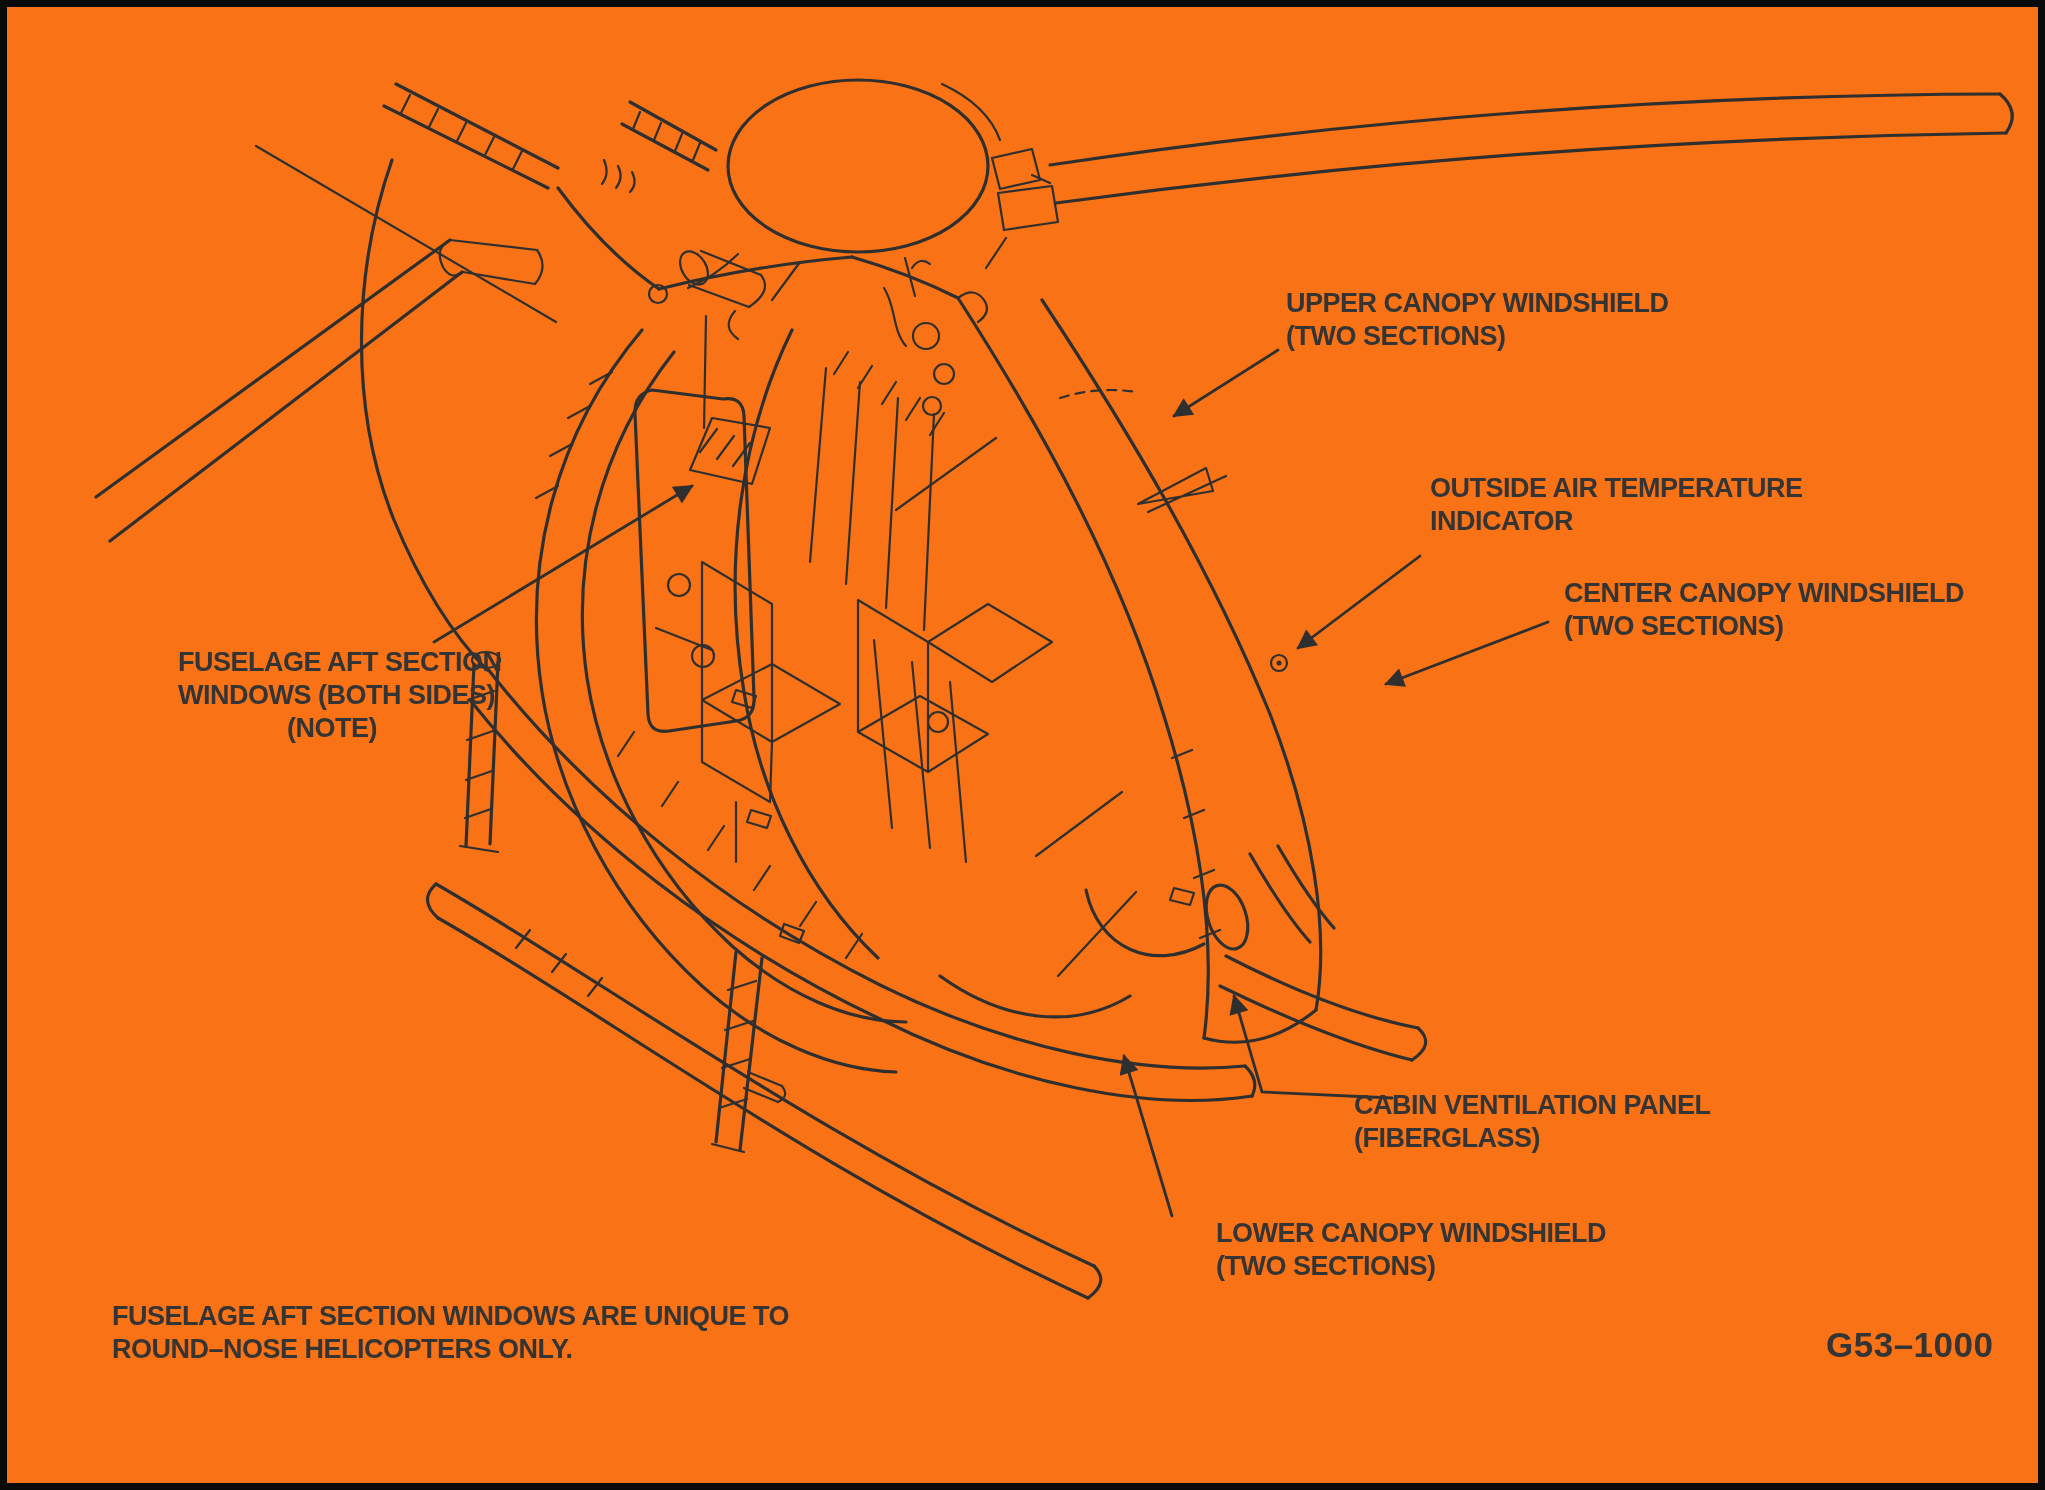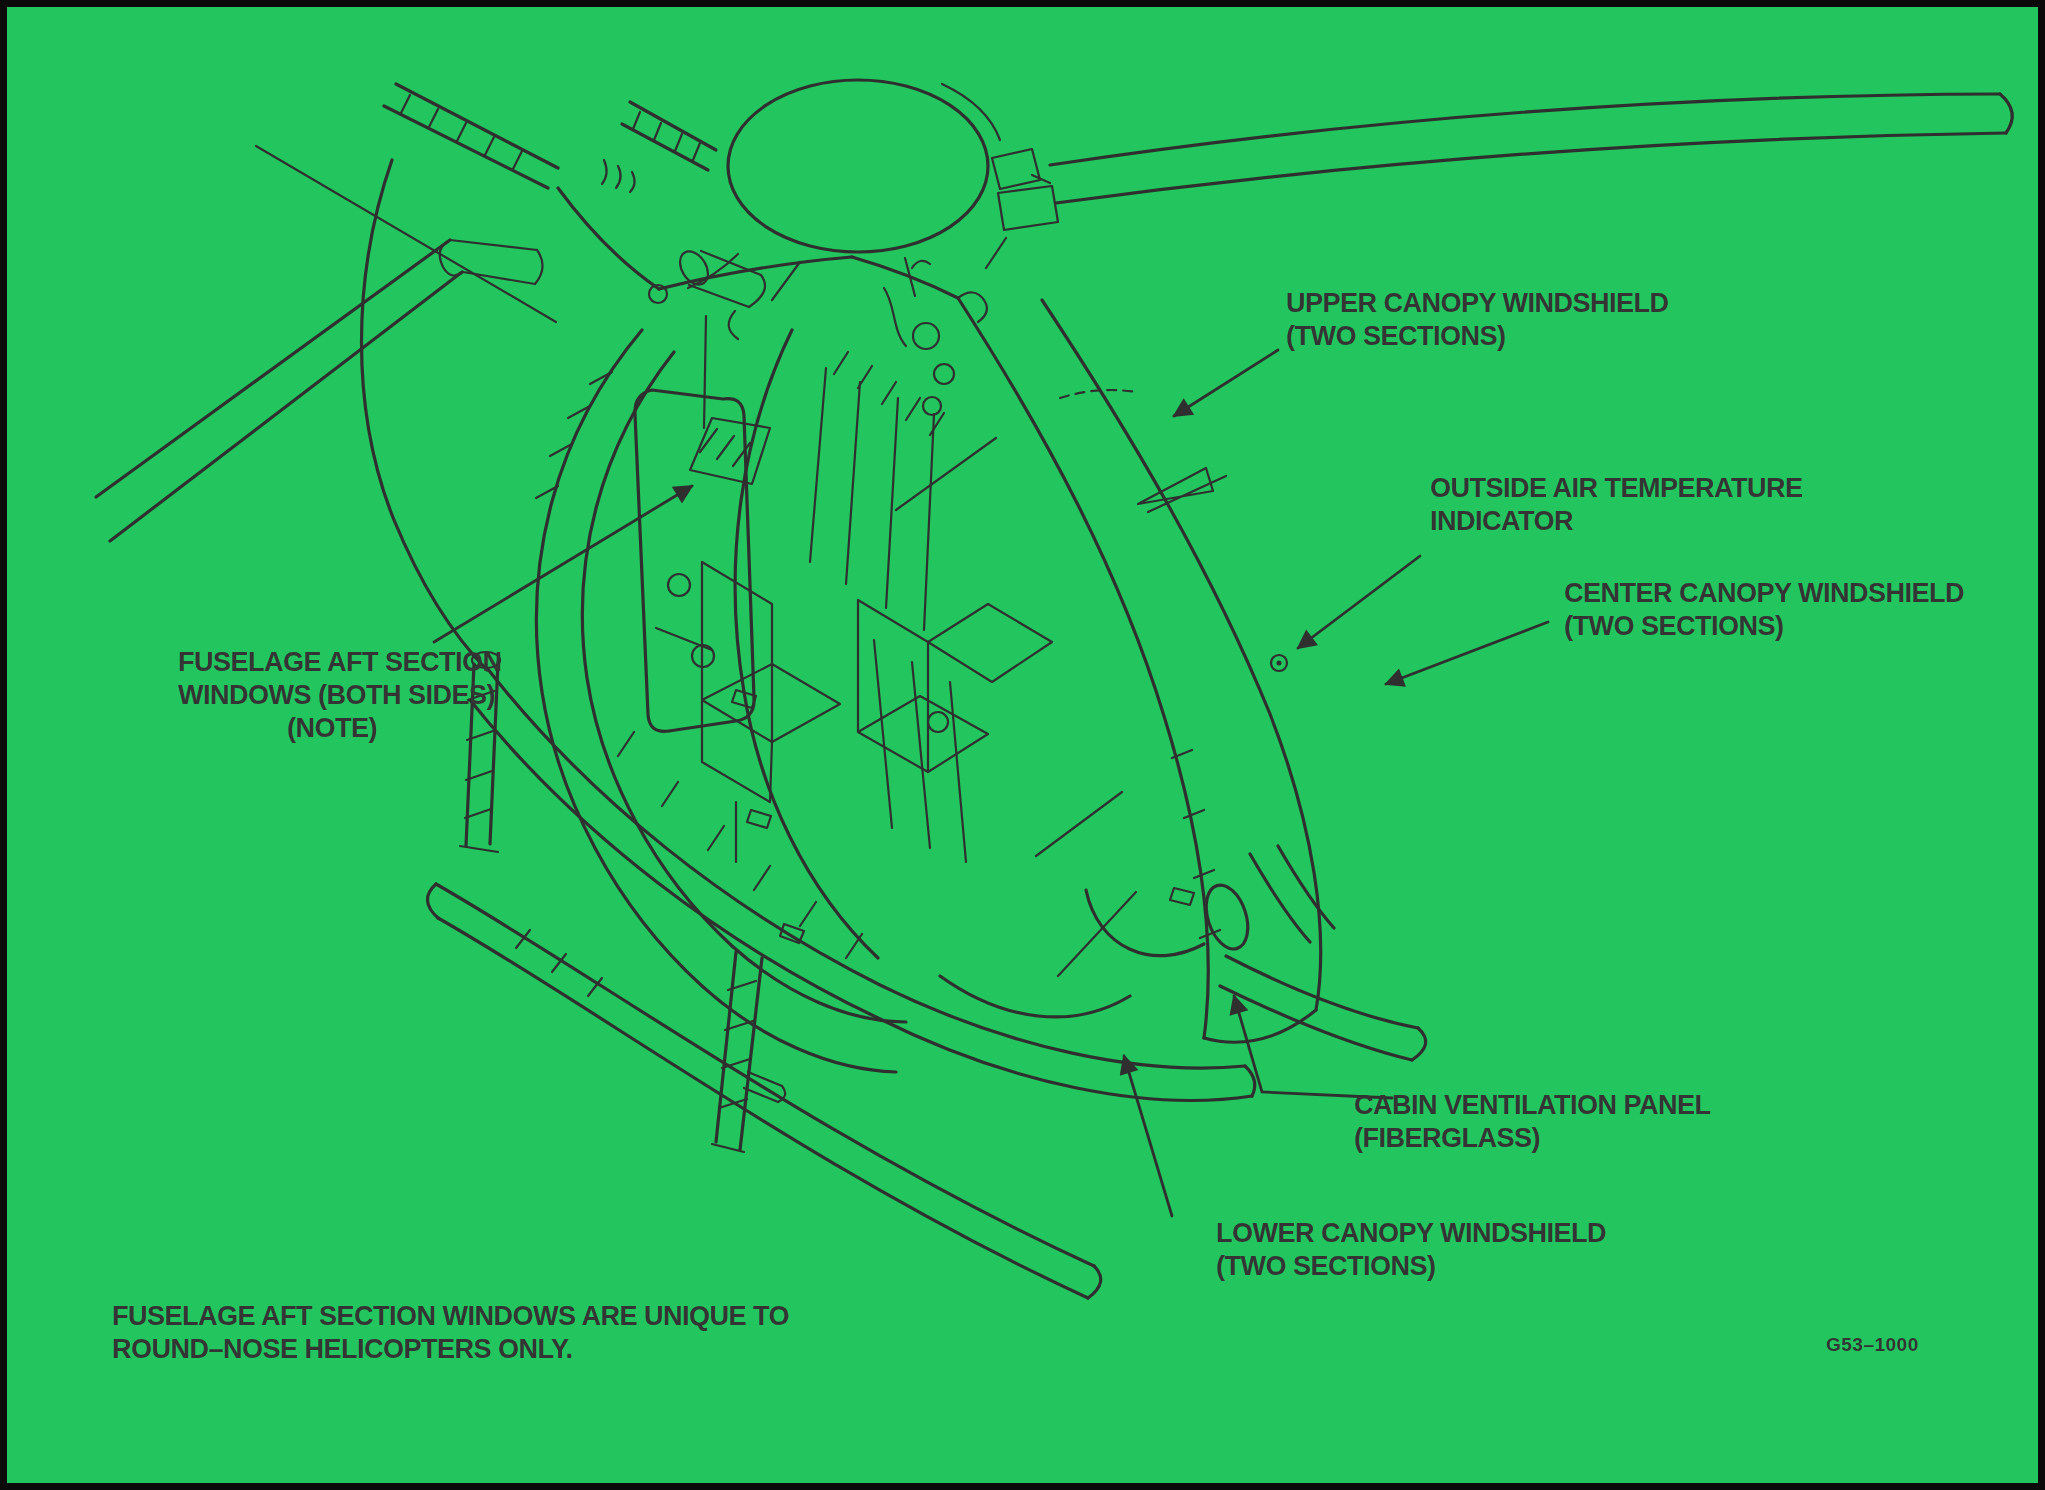--- a/index.html
+++ b/index.html
@@ -1,19 +1,19 @@
 <!DOCTYPE html>
 <html><head>
 <meta charset="utf-8">
 <style>
   html,body{margin:0;padding:0;background:#888;}
   #page{
     position:relative;
     width:2045px;height:1490px;
-    background:#22c55e;
+    background:#f97316;
     overflow:hidden;
     font-family:"Liberation Sans", sans-serif;
   }
   #frame{
     position:absolute;inset:0;
     border:7px solid #0a0a0a;
     pointer-events:none;
     z-index:5;
   }
   svg.art{position:absolute;left:0;top:0;z-index:1;}
@@ -21,21 +21,21 @@
   .t{fill:none;stroke:#2f2f2f;stroke-width:2.2;stroke-linecap:round;stroke-linejoin:round;}
   .lead{fill:none;stroke:#2f2f2f;stroke-width:2.8;stroke-linecap:round;}
   .dash{stroke-dasharray:9 7;}
   .label{
     position:absolute;z-index:3;
     color:#343434;font-weight:700;font-size:27px;line-height:33px;
     letter-spacing:-0.5px;white-space:nowrap;
   }
   .label .r{text-align:center;white-space:nowrap;}
   #note-block .u{text-decoration:underline;}
-  #fig-number{font-size:19px;letter-spacing:0.5px;text-align:right;}
+  #fig-number{font-size:35px;letter-spacing:0.5px;text-align:right;}
 </style>
 </head>
 <body>
 
 <div id="page">
   <div id="frame"></div>
 
   <svg class="art" width="2045" height="1490" viewBox="0 0 2045 1490">
     <defs>
       <marker id="arrow" viewBox="0 0 10 10" refX="9" refY="5" markerWidth="9" markerHeight="7" orient="auto-start-reverse">

